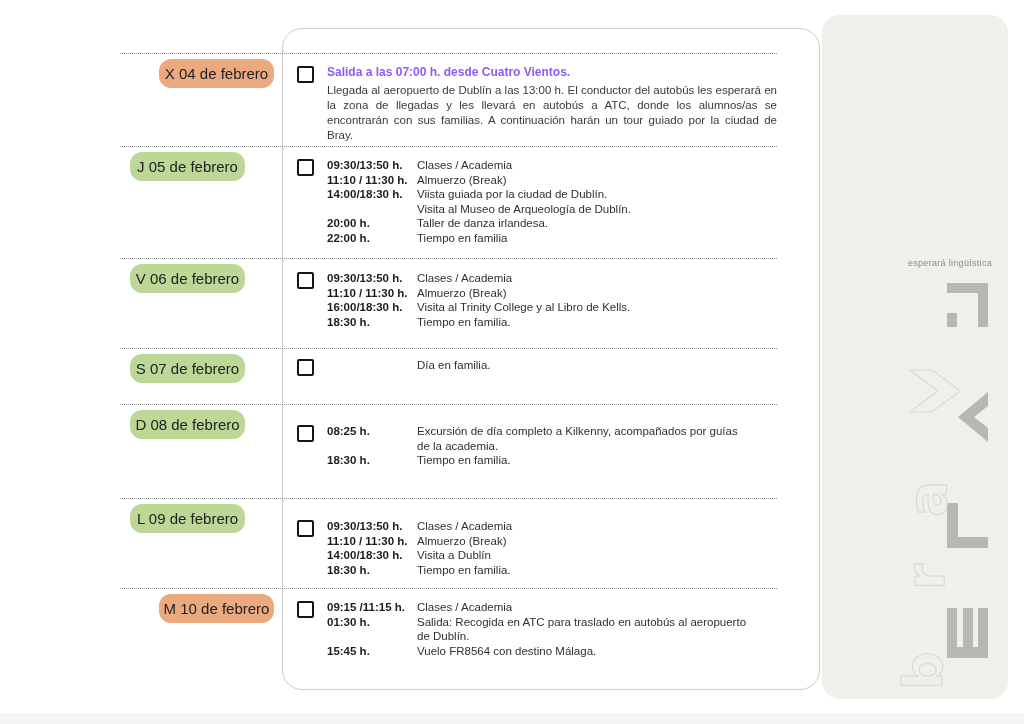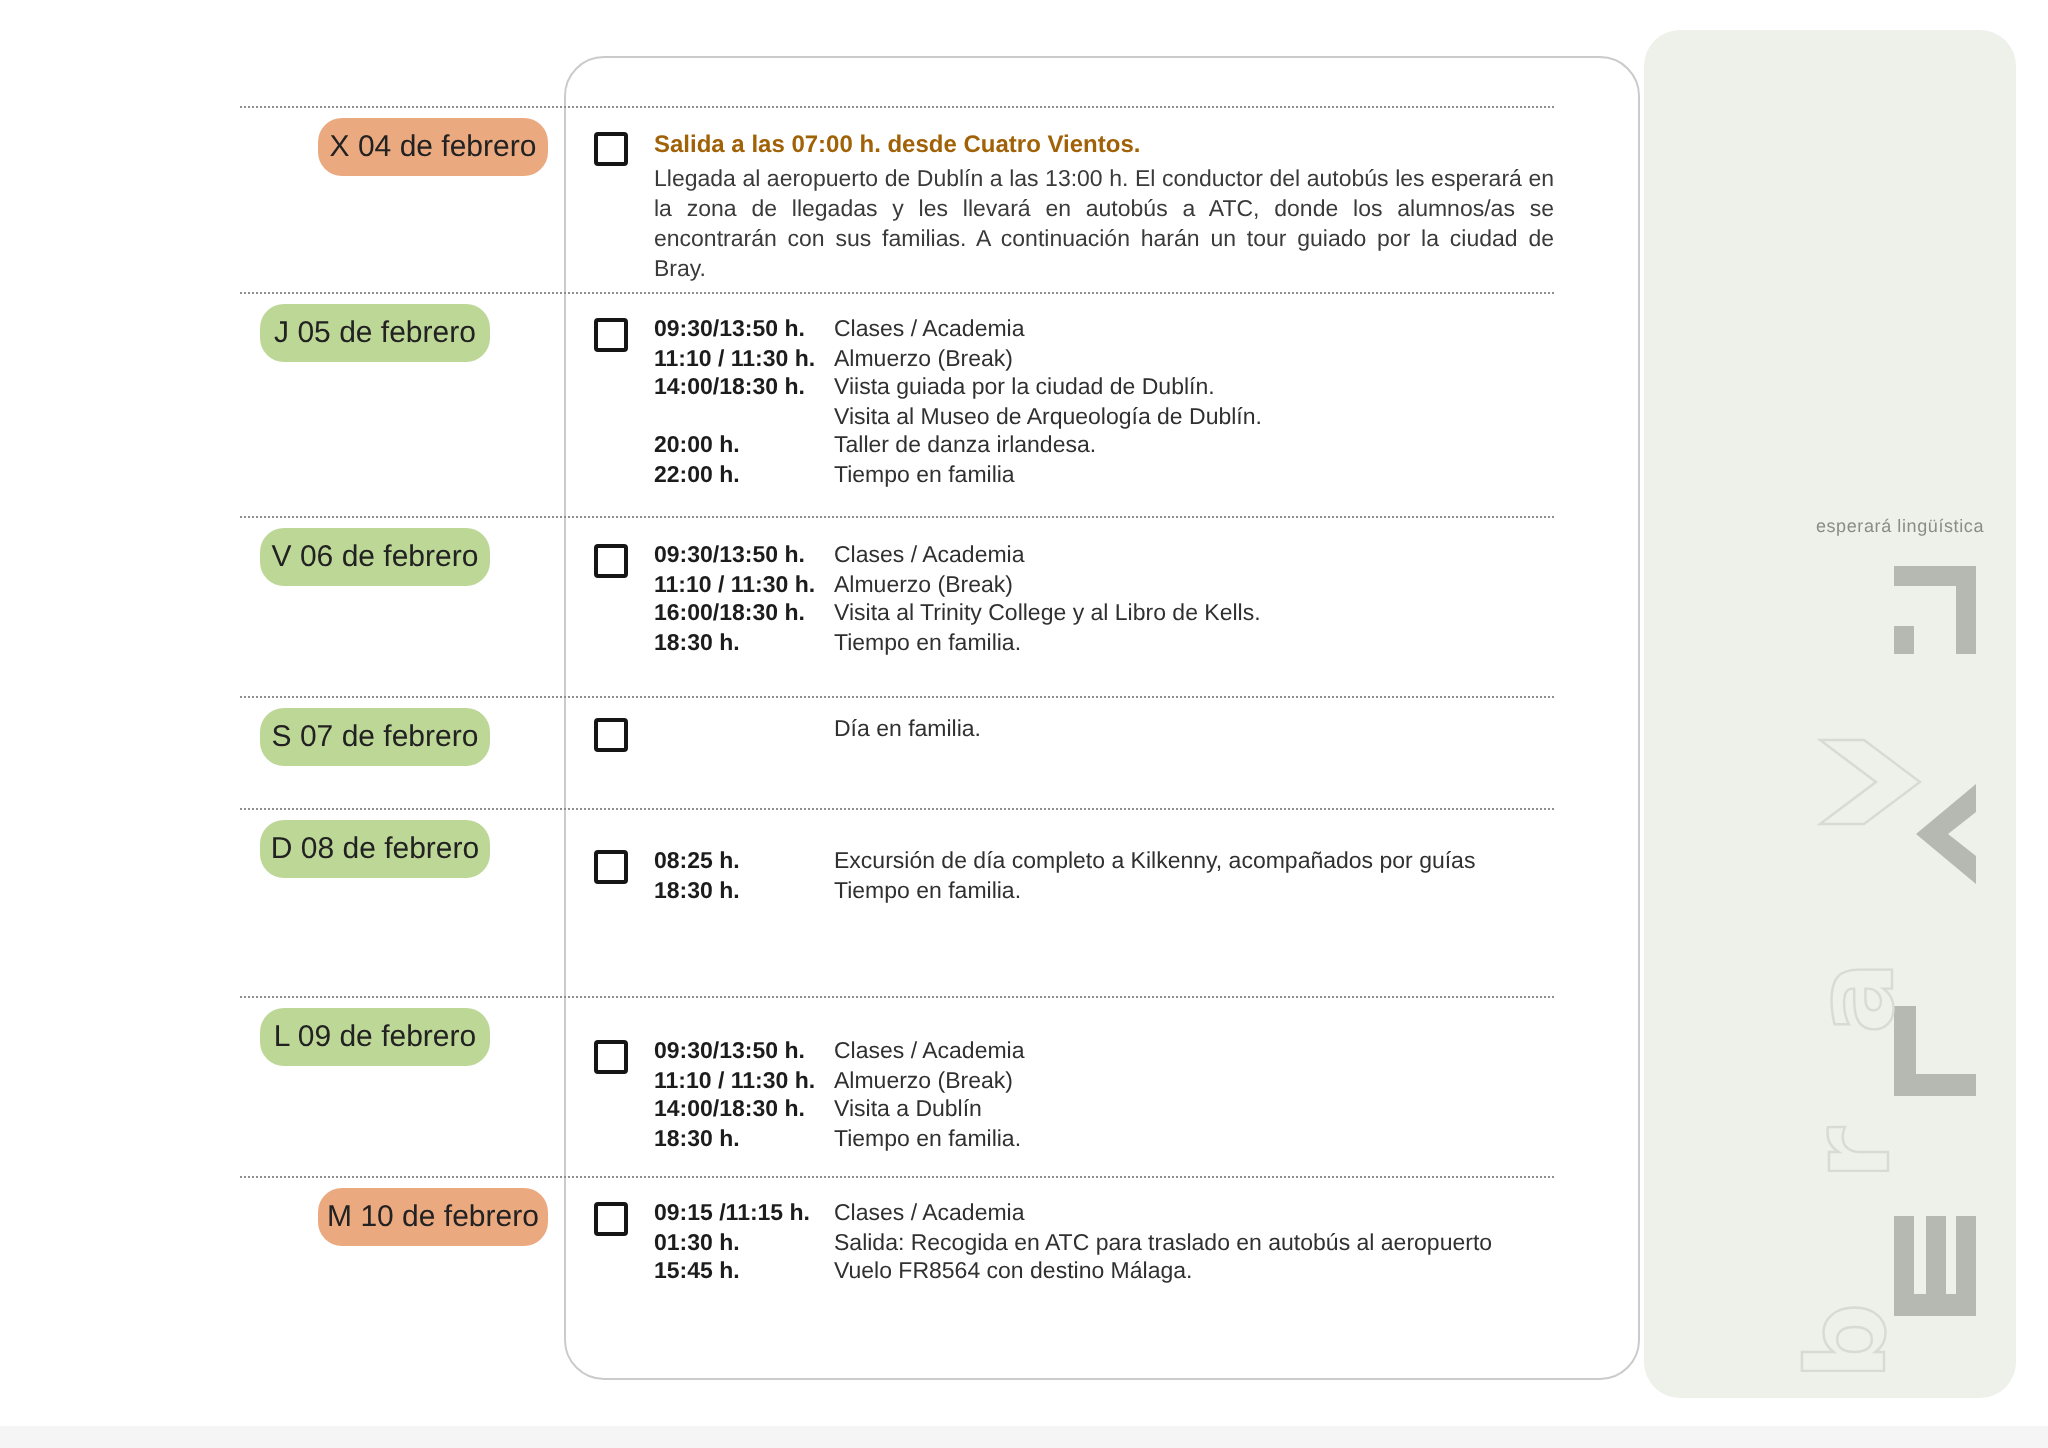--- a/index.html
+++ b/index.html
@@ -47,21 +47,21 @@
   .checkbox { flex:0 0 auto; width:17px; height:17px; border:2px solid #151515; border-radius:2px;
               background:#fff; margin-top:1px; }
   .cbx-col { width:30px; flex:0 0 30px; }
 
   .lines { flex:1; }
   .line { display:flex; font-size:11.5px; line-height:14.6px; color:#303030; }
   .time { flex:0 0 90px; font-weight:bold; color:#1c1c1c; white-space:pre; }
   .activity { flex:1; }
 
   .summary { width:480px; }
-  .day-title { font-size:12px; font-weight:bold; color:#a16207; line-height:15px; margin-bottom:3px; }
+  .day-title { font-size:12px; font-weight:bold; color:#8b5cf6; line-height:15px; margin-bottom:3px; }
   .day-desc { font-size:11.5px; line-height:15px; color:#3a3a3a; text-align:justify; }
 </style>
 </head>
 <body>
 
 <div class="stage">
 
   <div class="sidebar">
     <div class="tagline">esperará lingüística</div>
     <svg class="logo-svg" width="100" height="410" viewBox="0 0 100 410">
@@ -178,20 +178,21 @@
         <div class="checkbox"></div>
       </div>
 
       <div class="lines">
             <div class="line">
               <span class="time">08:25 h.</span>
               <span class="activity">Excursión de día completo a Kilkenny, acompañados por guías</span>
             </div>
             <div class="line">
               <span class="time"></span>
+              <span class="activity">de la academia.</span>
             </div>
             <div class="line">
               <span class="time">18:30 h.</span>
               <span class="activity">Tiempo en familia.</span>
             </div>
           </div>
     </div>
   </div>
       <div class="day-row">
     <div class="pill green">L 09 de febrero</div>
@@ -231,20 +232,21 @@
             <div class="line">
               <span class="time">09:15 /11:15 h.</span>
               <span class="activity">Clases / Academia</span>
             </div>
             <div class="line">
               <span class="time">01:30 h.</span>
               <span class="activity">Salida: Recogida en ATC para traslado en autobús al aeropuerto</span>
             </div>
             <div class="line">
               <span class="time"></span>
+              <span class="activity">de Dublín.</span>
             </div>
             <div class="line">
               <span class="time">15:45 h.</span>
               <span class="activity">Vuelo FR8564 con destino Málaga.</span>
             </div>
           </div>
     </div>
   </div>
     </div>
 

